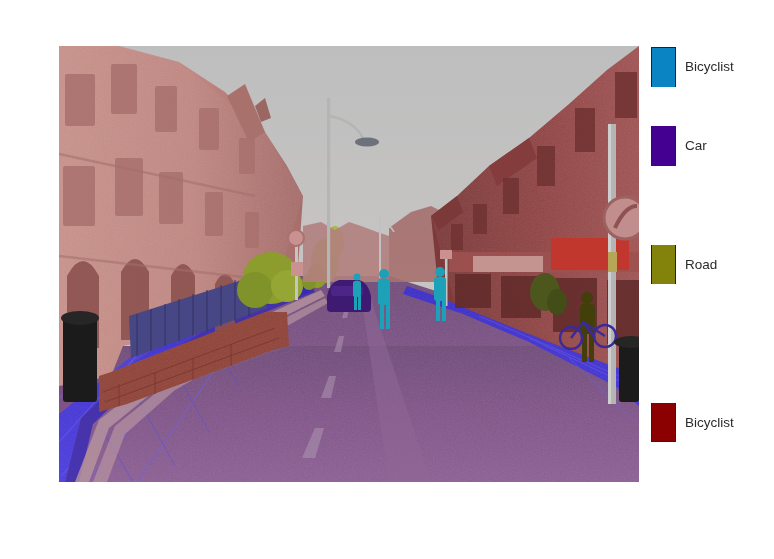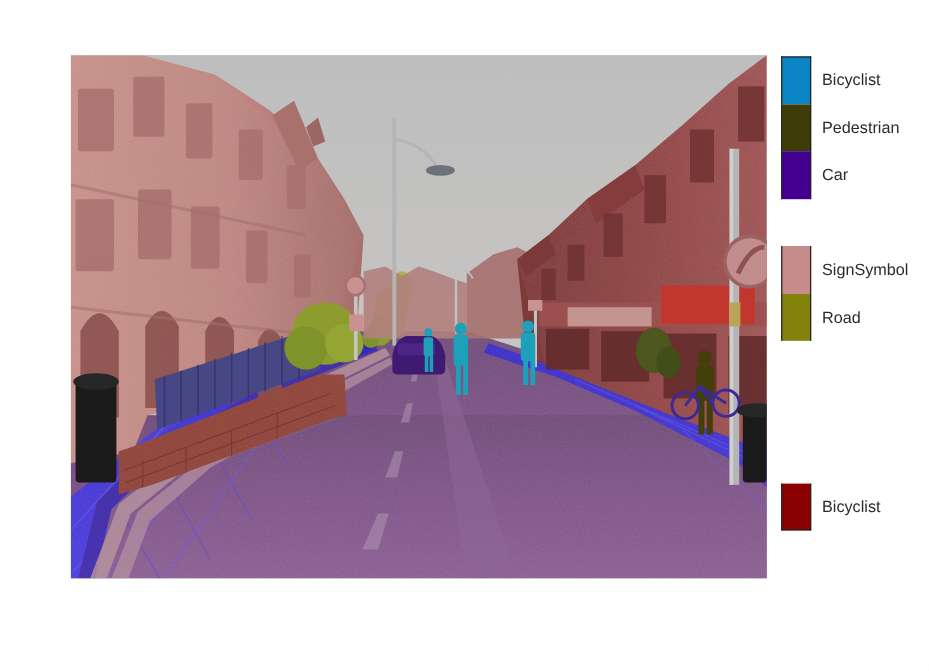--- a/index.html
+++ b/index.html
@@ -371,35 +371,27 @@
     </svg>
   </div>
 
   <div id="legend">
 
     <div class="legend-row" style="top:0px">
       <span class="legend-swatch" style="background: rgb(11, 132, 196);"></span>
       <span class="legend-label">Bicyclist</span>
     </div>
 
-    <div class="legend-row" style="top:39.5px">
-      <span class="legend-swatch" style="background: rgb(63, 60, 7);"></span>
-      <span class="legend-label">Pedestrian</span>
-    </div>
 
     <div class="legend-row" style="top:79px">
       <span class="legend-swatch" style="background: rgb(67, 0, 145);"></span>
       <span class="legend-label">Car</span>
     </div>
 
 
-    <div class="legend-row" style="top:158px">
-      <span class="legend-swatch" style="background: rgb(198, 139, 139);"></span>
-      <span class="legend-label">SignSymbol</span>
-    </div>
 
     <div class="legend-row" style="top:197.5px">
       <span class="legend-swatch" style="background: rgb(131, 131, 11);"></span>
       <span class="legend-label">Road</span>
     </div>
 
 
 
 
     <div class="legend-row" style="top:355.5px">

